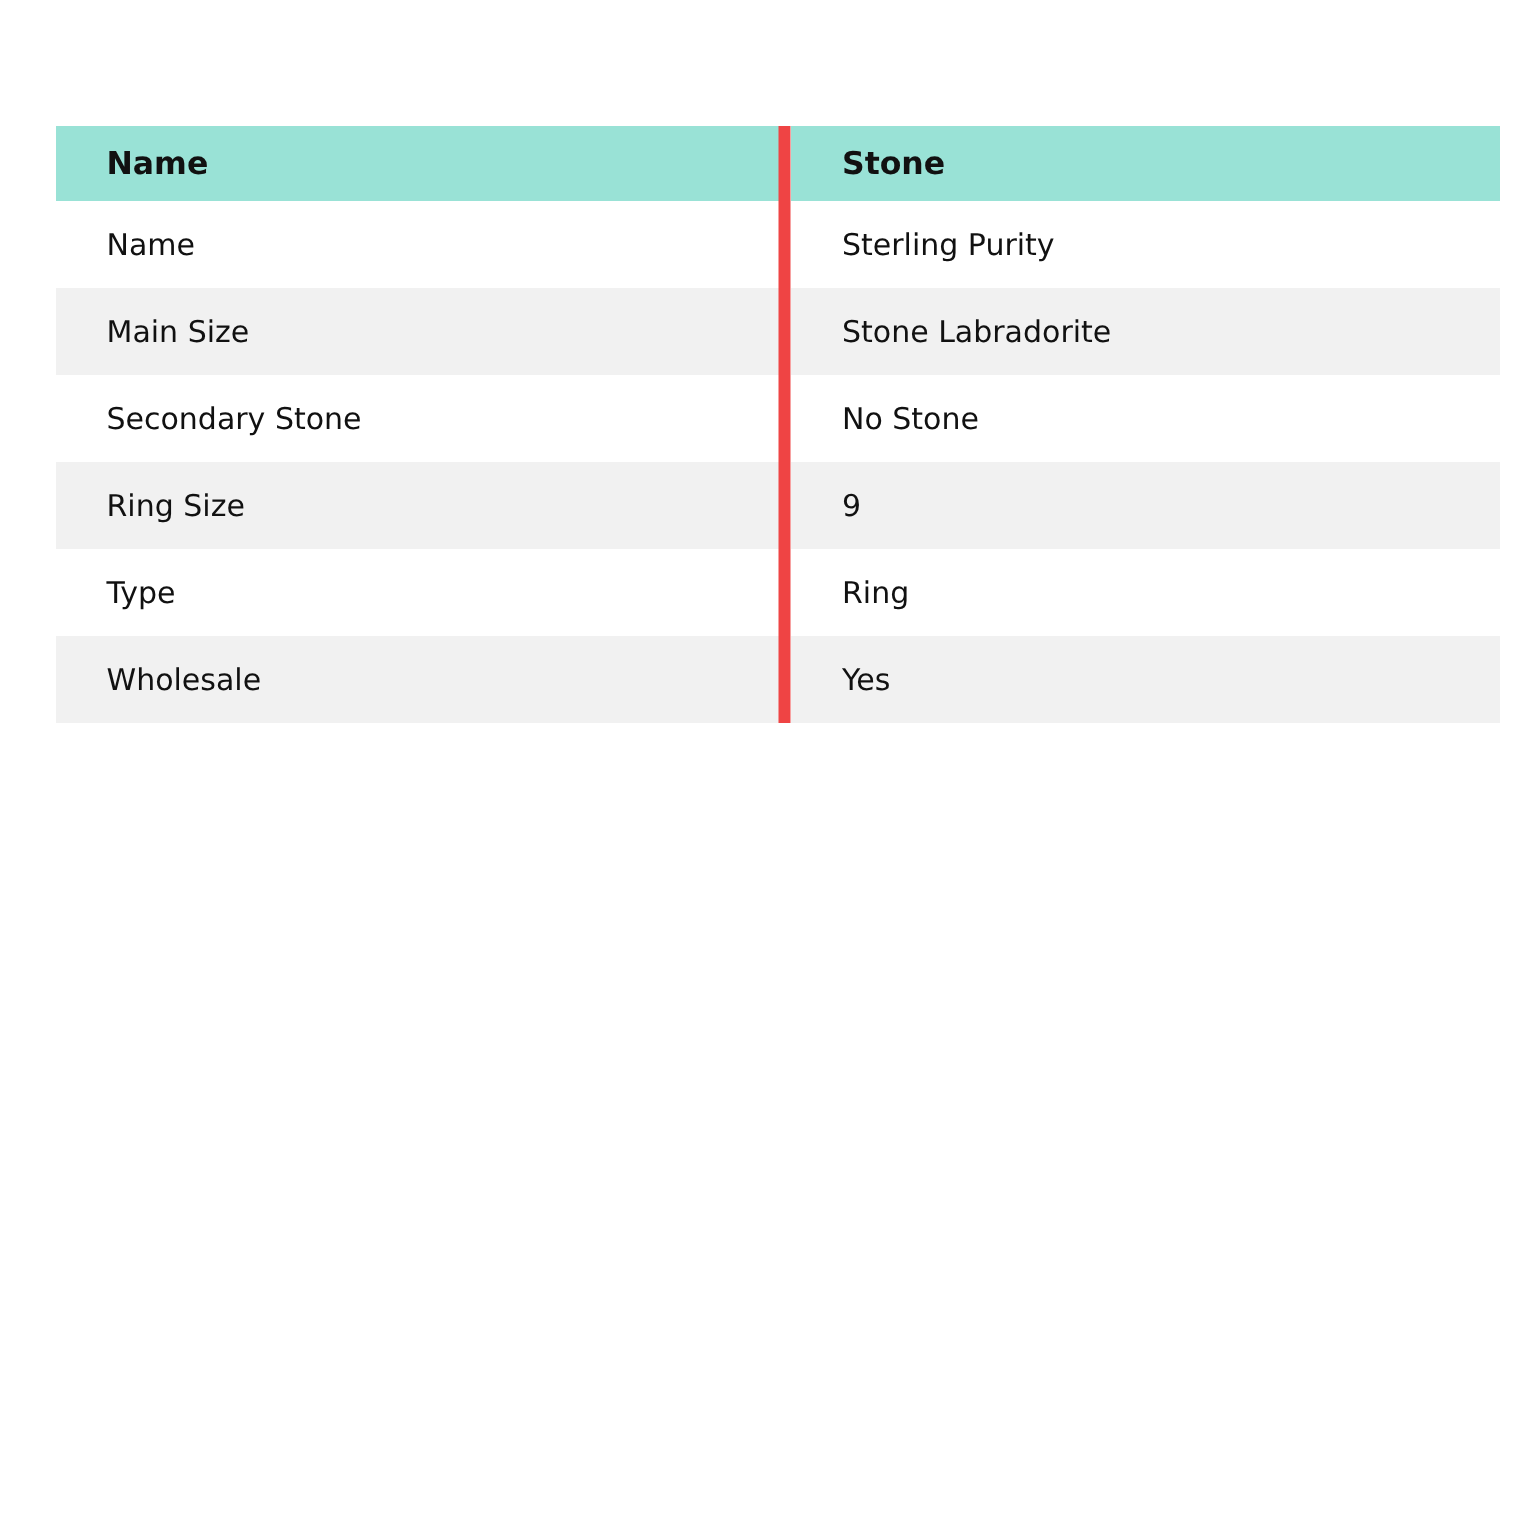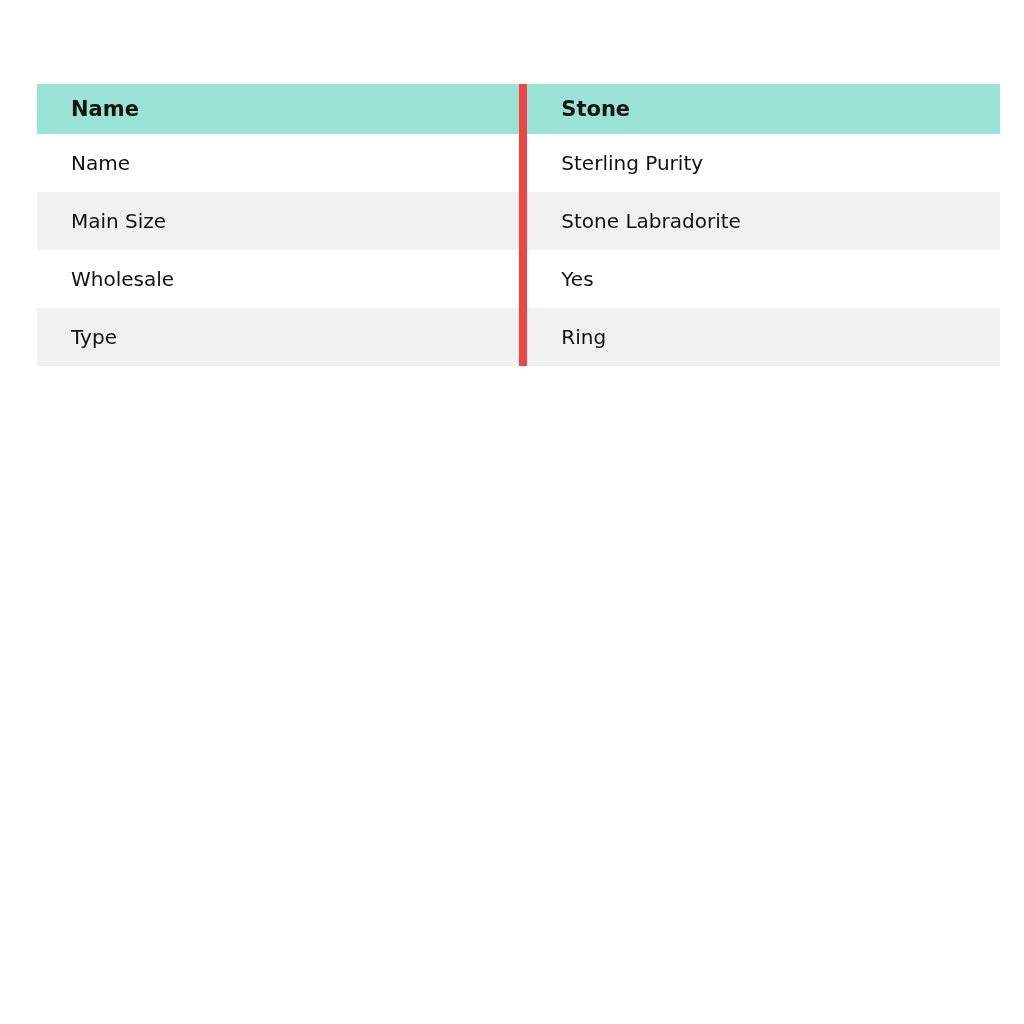--- a/index.html
+++ b/index.html
@@ -85,22 +85,30 @@
     <tbody>
       <tr>
         <td>Name</td>
         <td>Sterling Purity</td>
       </tr>
       <tr>
         <td>Main Size</td>
         <td>Stone Labradorite</td>
       </tr>
       <tr>
-        <td>Wholesale</td>
-        <td>Yes</td>
+        <td>Secondary Stone</td>
+        <td>No Stone</td>
+      </tr>
+      <tr>
+        <td>Ring Size</td>
+        <td>9</td>
       </tr>
       <tr>
         <td>Type</td>
         <td>Ring</td>
+      </tr>
+      <tr>
+        <td>Wholesale</td>
+        <td>Yes</td>
       </tr>
     </tbody>
   </table>
 </div>
 
 </body></html>

